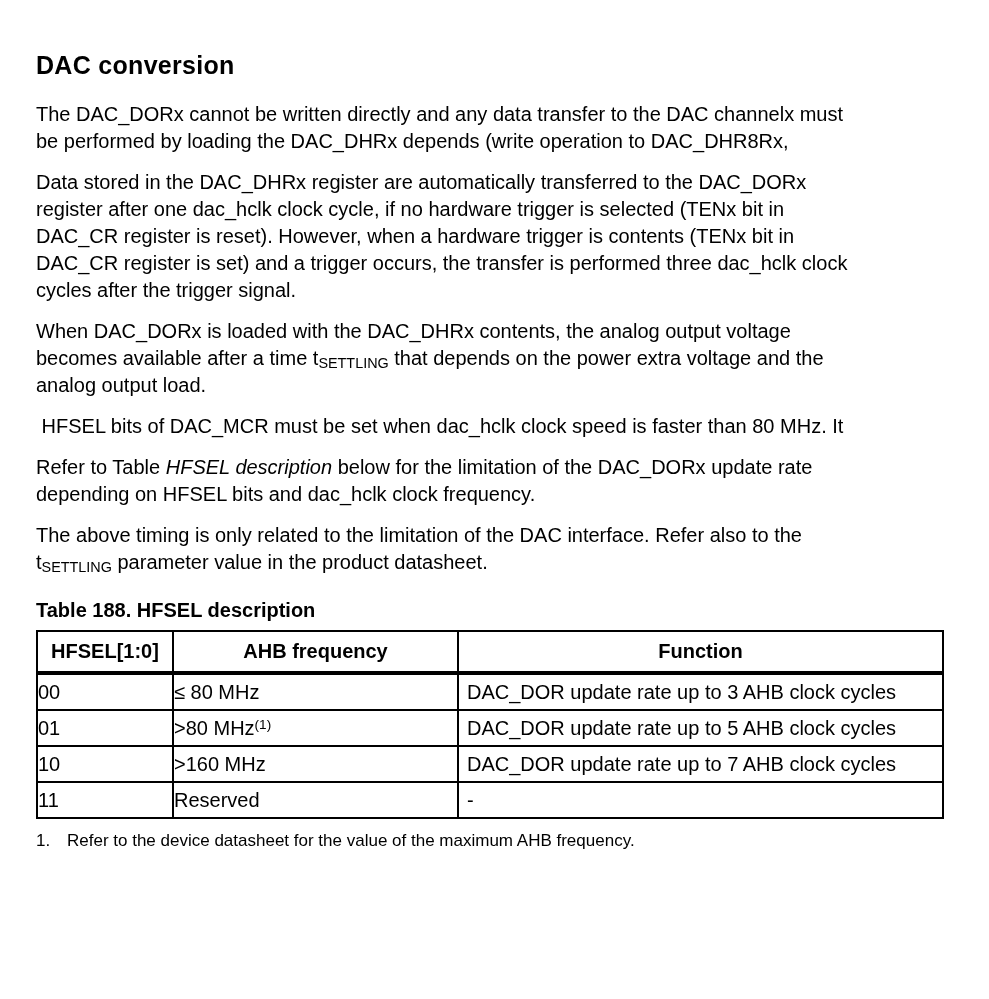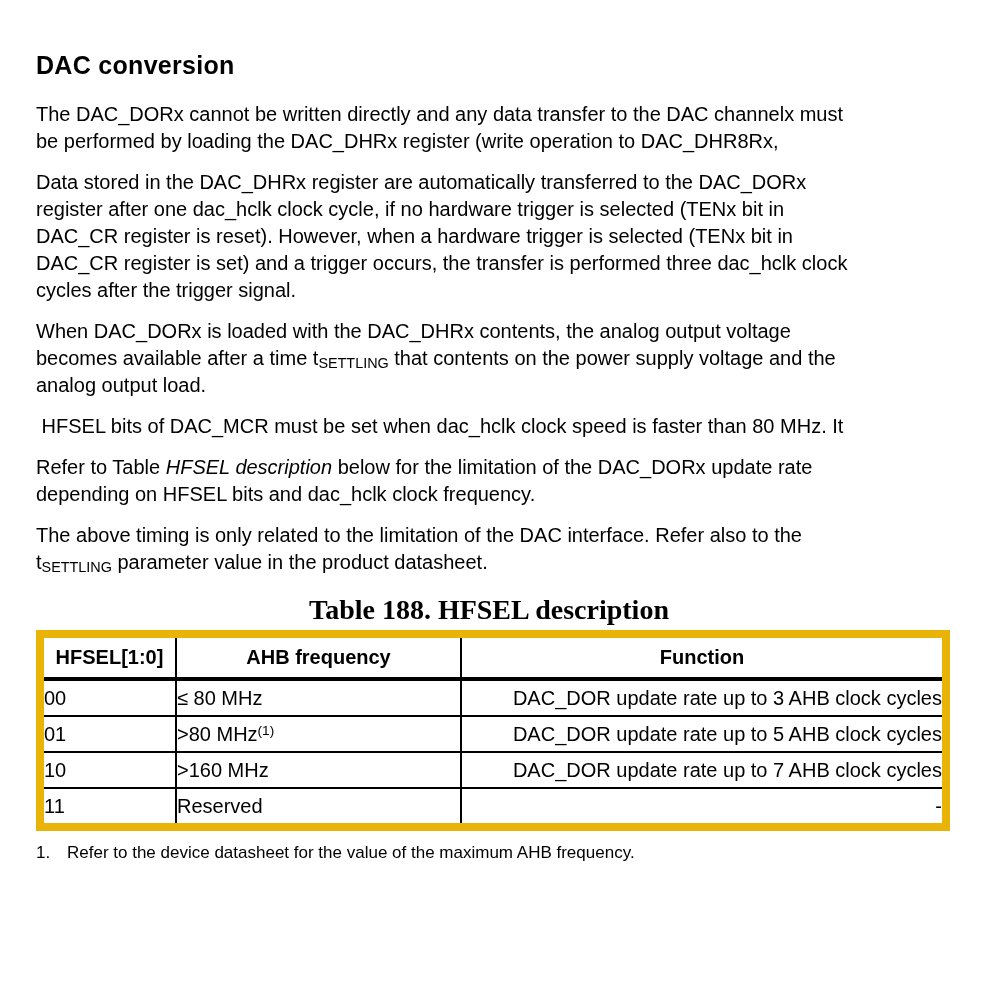--- a/index.html
+++ b/index.html
@@ -43,32 +43,30 @@
     vertical-align: -0.22em;
   }
   sup {
     font-size: 68%;
     line-height: 0;
     vertical-align: 0.42em;
   }
   i { font-style: italic; }
   .table-caption {
     width: 906px;
-    text-align: center;
     font-weight: bold;
-    font-size: 28px;
+    font-size: 20px;
     line-height: 24px;
     margin: 22px 0 8px 0;
-    font-family: Liberation Serif, serif;
   }
   table.hfsel {
     border-collapse: collapse;
     table-layout: fixed;
     width: 906px;
-    border: 8px solid #eab308;
+    border: 2px solid #eab308;
   }
   table.hfsel col.c1 { width: 136px; }
   table.hfsel col.c2 { width: 285px; }
   table.hfsel col.c3 { width: 485px; }
   table.hfsel th, table.hfsel td {
     border: 2px solid #000000;
     font-size: 20px;
     padding: 0;
     overflow: hidden;
     white-space: pre;
@@ -80,21 +78,21 @@
     vertical-align: middle;
     border-bottom: 4px solid #000000;
   }
   table.hfsel tbody td {
     height: 34px;
     text-align: left;
     vertical-align: middle;
     font-weight: normal;
   }
   table.hfsel tbody td.cell-func {
-    text-align: right;
+    text-align: left;
     padding-left: 8px;
   }
   .footnote {
     display: flex;
     margin-top: 11px;
     font-size: 17px;
     line-height: 21px;
   }
   .footnote .fn-num {
     width: 31px;
@@ -104,32 +102,32 @@
 </head>
 <body>
 
 <div class="page">
 
   <h1 class="heading">DAC conversion</h1>
 
   <div>
     <p class="para">
         <span class="line"><span>The DAC_DORx cannot be written directly and any data transfer to the DAC channelx must</span></span>
-        <span class="line"><span>be performed by loading the DAC_DHRx register (write operation to DAC_DHR8Rx,</span></span>
+        <span class="line"><span>be performed by loading the DAC_DHRx depends (write operation to DAC_DHR8Rx,</span></span>
       </p>
     <p class="para">
         <span class="line"><span>Data stored in the DAC_DHRx register are automatically transferred to the DAC_DORx</span></span>
         <span class="line"><span>register after one dac_hclk clock cycle, if no hardware trigger is selected (TENx bit in</span></span>
-        <span class="line"><span>DAC_CR register is reset). However, when a hardware trigger is selected (TENx bit in</span></span>
+        <span class="line"><span>DAC_CR register is reset). However, when a hardware trigger is contents (TENx bit in</span></span>
         <span class="line"><span>DAC_CR register is set) and a trigger occurs, the transfer is performed three dac_hclk clock</span></span>
         <span class="line"><span>cycles after the trigger signal.</span></span>
       </p>
     <p class="para">
         <span class="line"><span>When DAC_DORx is loaded with the DAC_DHRx contents, the analog output voltage</span></span>
-        <span class="line"><span>becomes available after a time t</span><sub>SETTLING</sub><span> that contents on the power supply voltage and the</span></span>
+        <span class="line"><span>becomes available after a time t</span><sub>SETTLING</sub><span> that depends on the power extra voltage and the</span></span>
         <span class="line"><span>analog output load.</span></span>
       </p>
     <p class="para">
         <span class="line"><span>&nbsp;HFSEL bits of DAC_MCR must be set when dac_hclk clock speed is faster than 80 MHz. It</span></span>
       </p>
     <p class="para">
         <span class="line"><span>Refer to Table </span><i>HFSEL description</i><span> below for the limitation of the DAC_DORx update rate</span></span>
         <span class="line"><span>depending on HFSEL bits and dac_hclk clock frequency.</span></span>
       </p>
     <p class="para">

